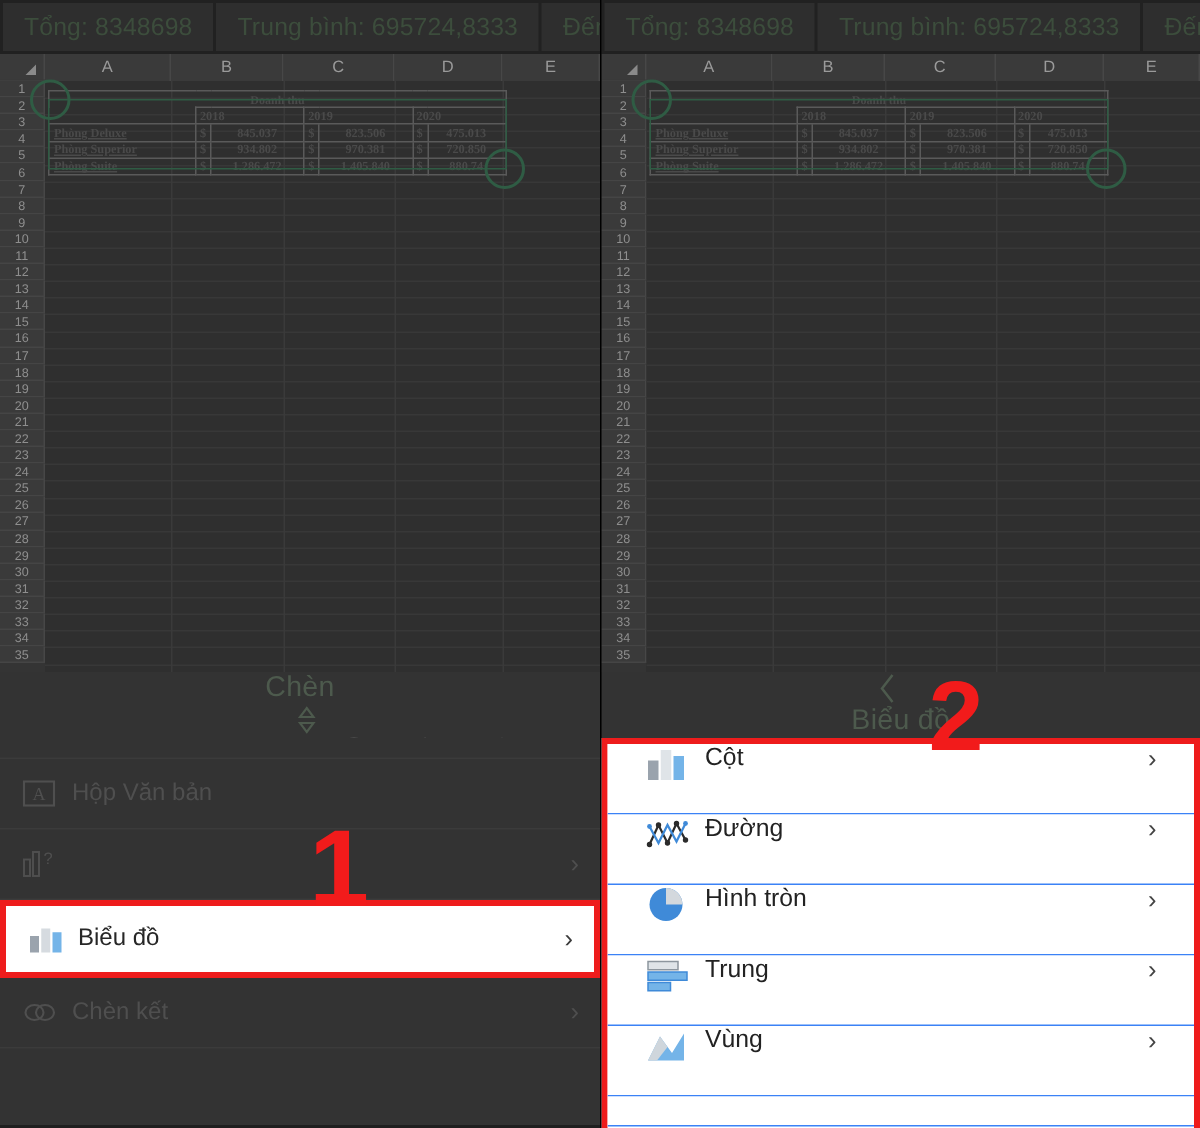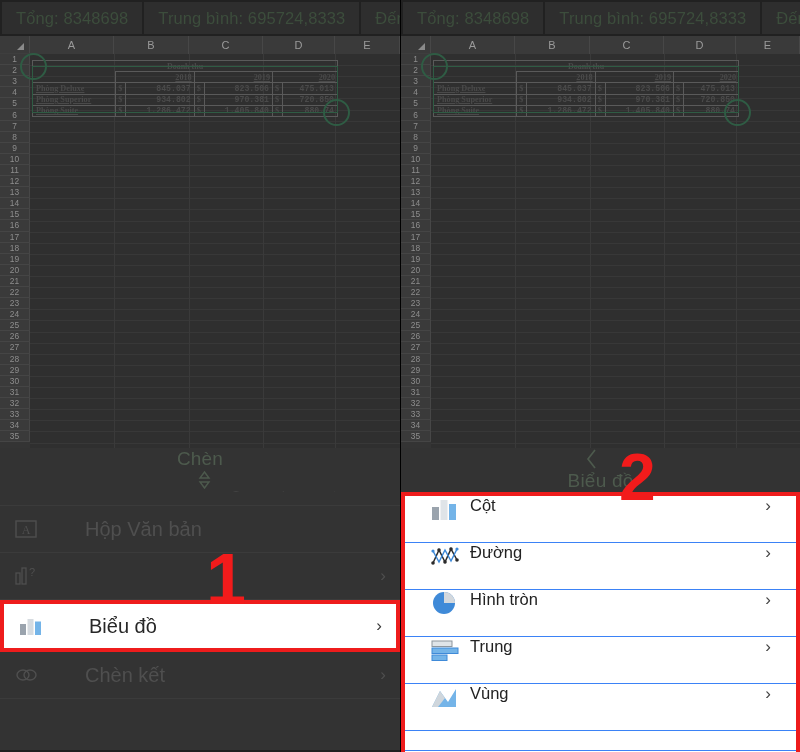--- a/index.html
+++ b/index.html
@@ -56,24 +56,24 @@
   .xl-table {
     position:absolute; left:2px; top:6px; width:306px;
     border-collapse:collapse; font-family:"Liberation Serif", serif;
   }
   .xl-table td {
     border:1px solid #5a5a5a; color:#4a4a4a; font-size:8.2px;
     height:11.2px; padding:0 2px; font-weight:bold; white-space:nowrap;
     overflow:hidden;
   }
   .xl-title { text-align:center; font-size:8px !important; border-bottom:none !important; }
-  .xl-year { text-align:right; text-decoration:underline; }
+  .xl-year { text-align:left; }
   .xl-room { text-decoration:underline; padding-left:3px !important; }
   .xl-cur { width:10px; text-align:left; }
-  .xl-num { text-align:right; padding-right:3px !important;font-family:Liberation Mono, monospace; }
+  .xl-num { text-align:center; padding-right:3px !important; }
   .xl-blank { border:none !important; }
 
   .sel-border {
     position:absolute; left:2px; top:12px; width:306px; height:47px;
     border:1.5px solid #2f5c44; pointer-events:none;
   }
   .handle {
     position:absolute; width:27px; height:27px; border-radius:50%;
     border:2px solid #2f5c44; background:transparent;
   }
@@ -93,21 +93,21 @@
   .tb-ico { color:#4a4a4a; display:flex; align-items:center; }
   .tb-back { color:#4d5a4d; display:flex; align-items:center; margin-right:18px; }
 
   
   .menu { background:#333333; position:relative; height:258px; overflow:hidden; }
   .menu-item {
     height:47px; display:flex; align-items:center; padding:0 14px;
     border-bottom:1px solid #3b3b3b; position:relative;
   }
   .menu-item .mi-ico { width:34px; flex:0 0 34px; display:flex; align-items:center; }
-  .menu-item .mi-label { font-size:20px; color:#4f4f4f;margin-left:37px; }
+  .menu-item .mi-label { font-size:16px; color:#4f4f4f; }
   .menu-item .mi-chev { margin-left:auto; color:#4f4f4f; font-size:17px; }
   .menu-item.cut { height:14px; overflow:hidden; border-bottom:1px solid #3b3b3b; }
   .menu-item.cut .mi-ico, .menu-item.cut .mi-label, .menu-item.cut .mi-chev{
     position:relative; top:-16px;
   }
   .menu-item.highlight {
     background:#ffffff; border:4px solid #ee1c1c; height:52px;
   }
   .menu-item.highlight .mi-label { color:#272727; }
   .menu-item.highlight .mi-chev { color:#3a3a3a; }

